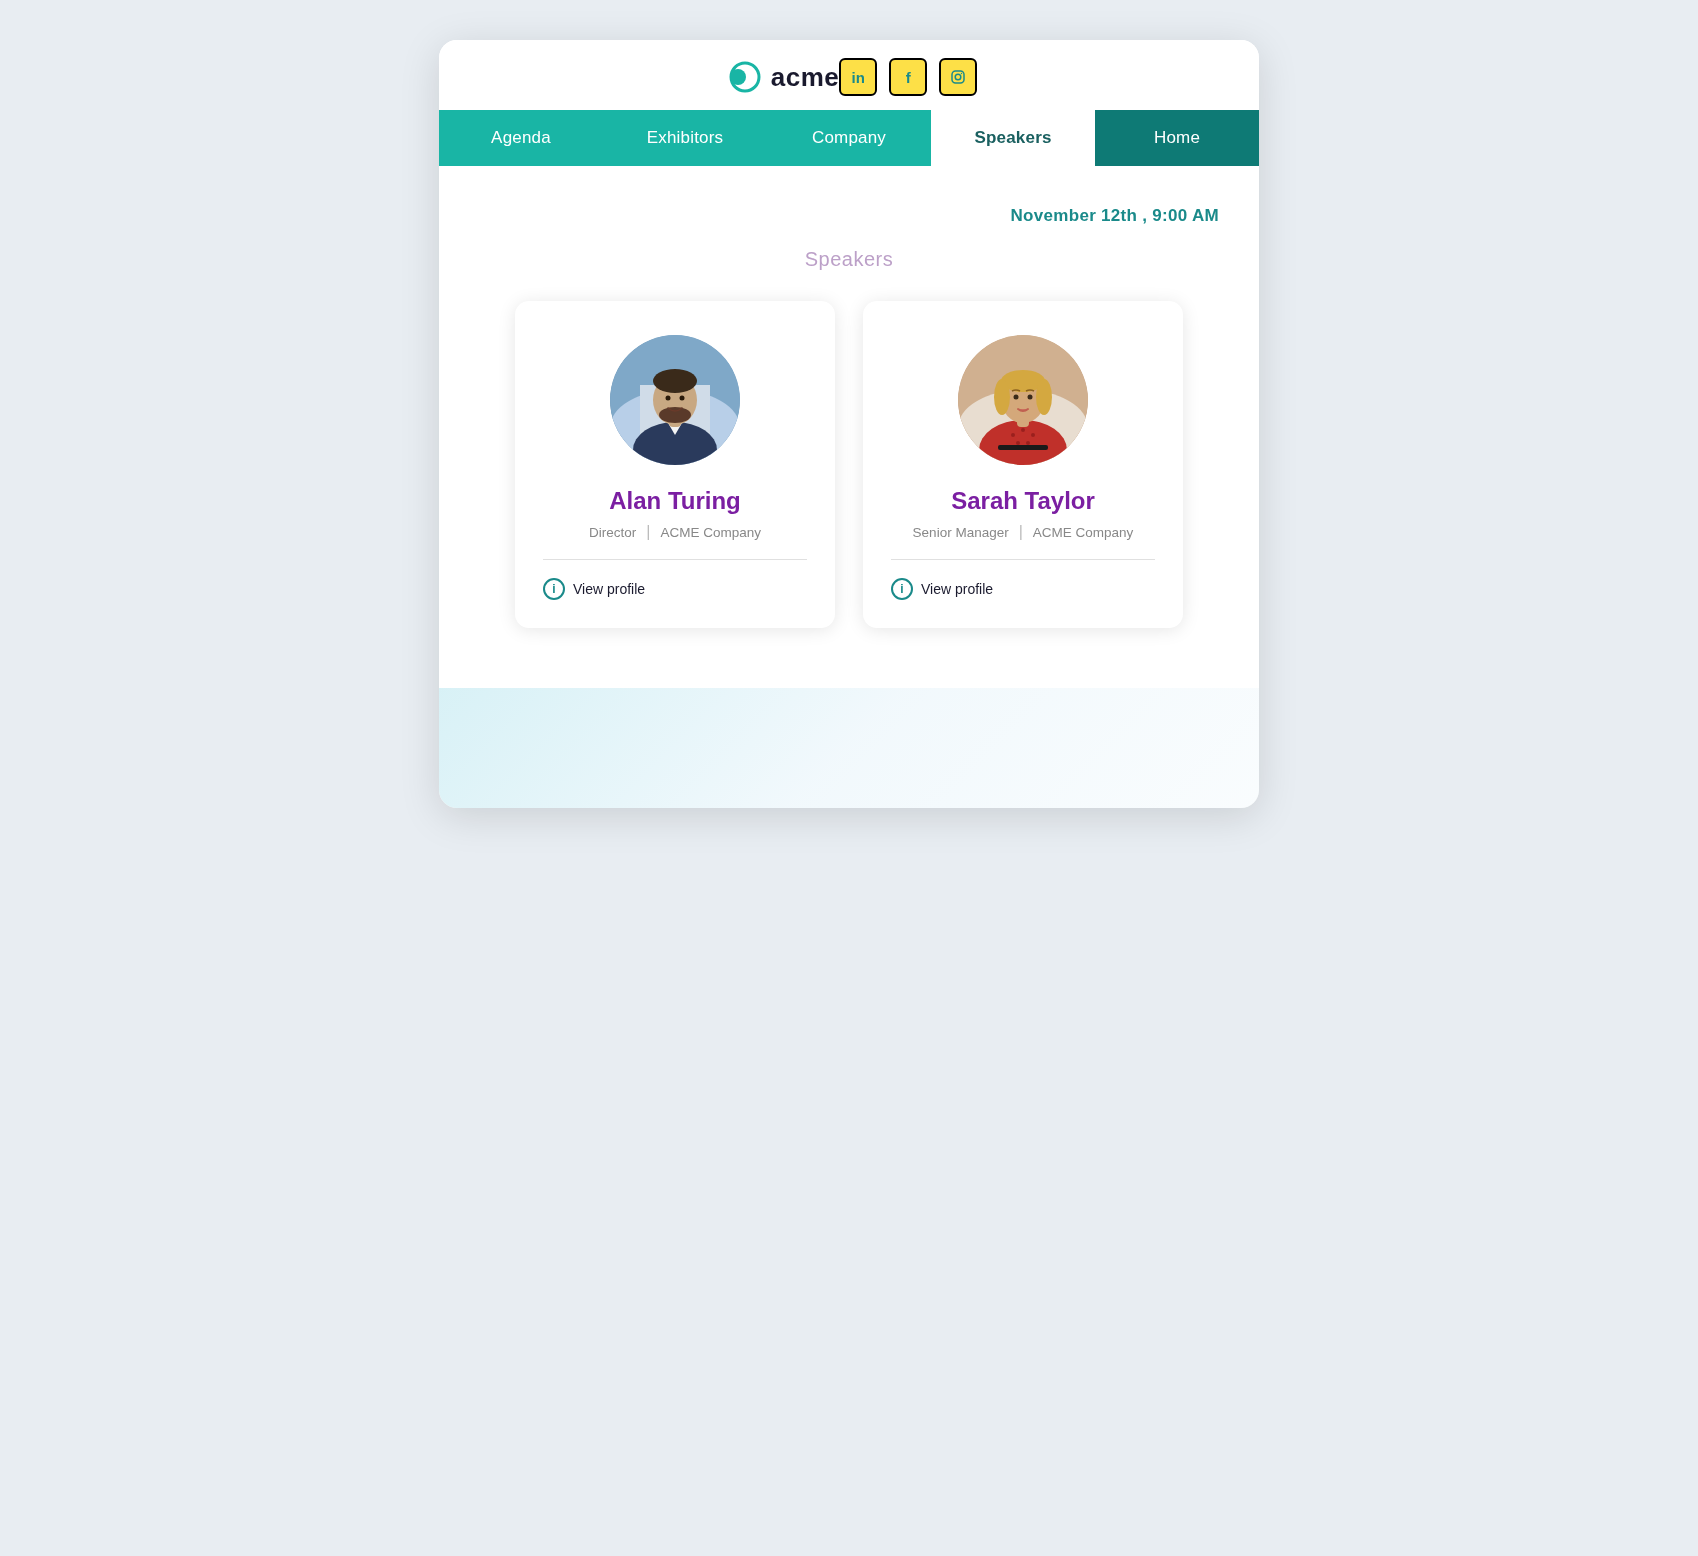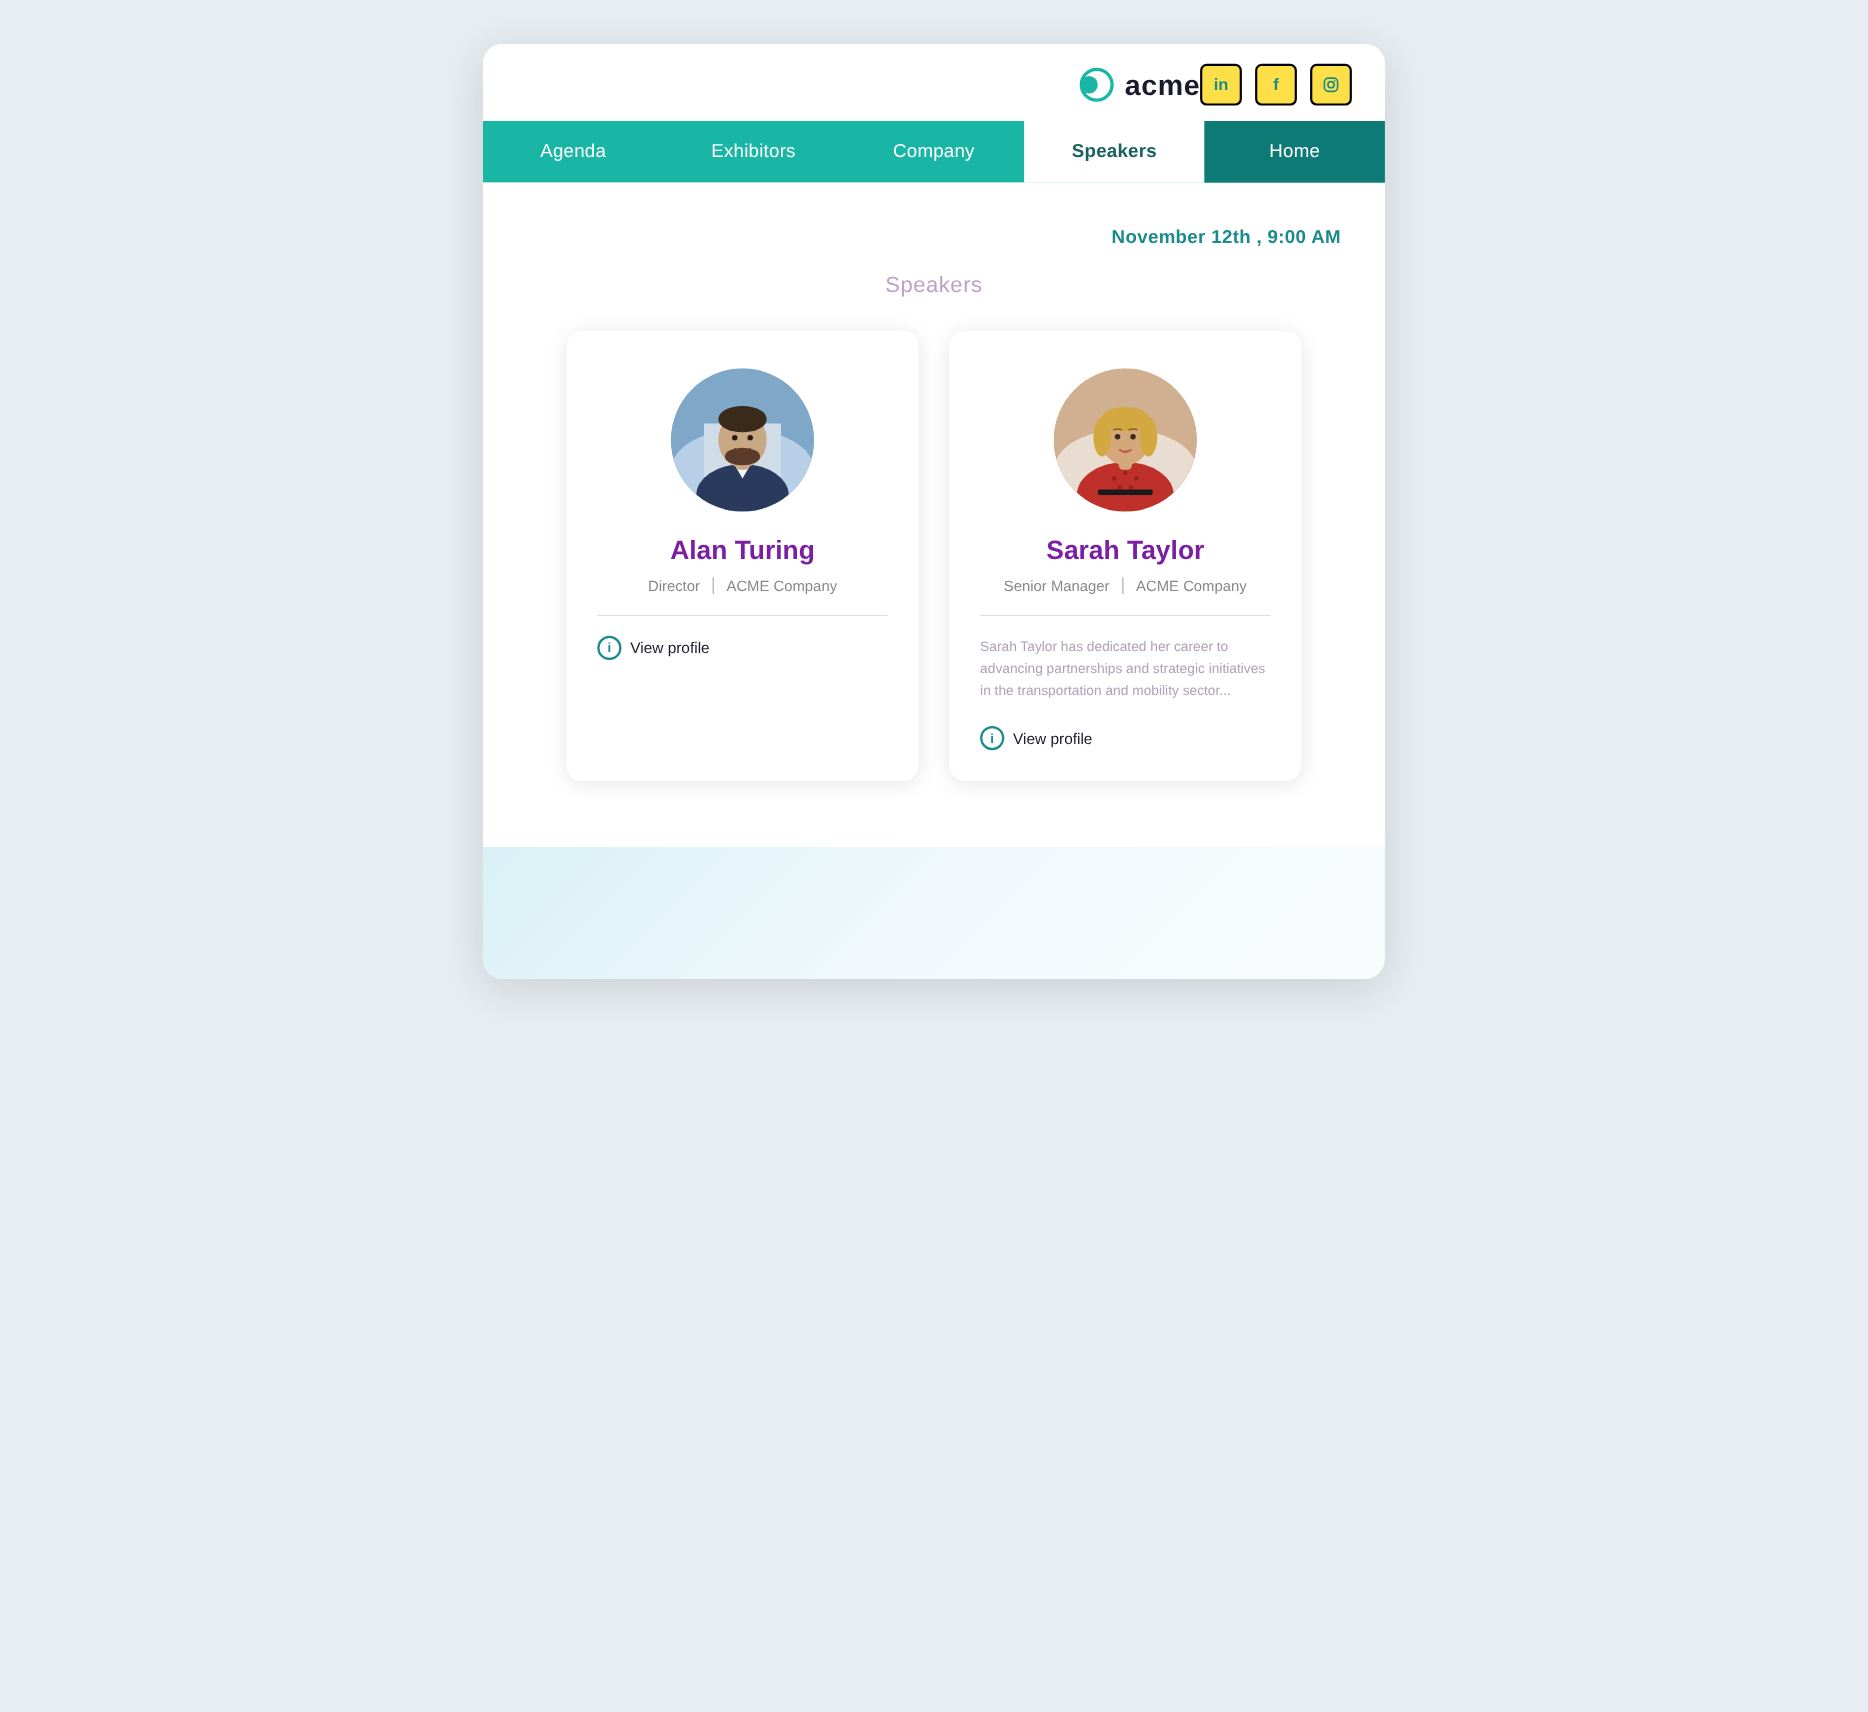--- a/index.html
+++ b/index.html
@@ -19,21 +19,21 @@
       border-radius: 18px;
       box-shadow: 0 8px 40px rgba(0,0,0,0.13);
       overflow: hidden;
       margin-bottom: 60px;
     }
 
     
     .header {
       display: flex;
       align-items: center;
-      justify-content: flex-end;
+      justify-content: center;
       padding: 18px 30px 14px 38px;
       background: #fff;
     }
 
     .logo-area {
       display: flex;
       align-items: center;
       gap: 10px;
     }
 
@@ -383,21 +383,20 @@
             <path d="M60 74 Q65 78 70 74" stroke="#c06050" stroke-width="2" fill="#d07060" stroke-linecap="round"></path>
           </svg>
         </div>
         <div class="speaker-name">Sarah Taylor</div>
         <div class="speaker-role-row">
           <span class="speaker-role">Senior Manager</span>
           <span class="role-divider">|</span>
           <span class="speaker-company">ACME Company</span>
         </div>
         <div class="card-divider"></div>
-        <p class="speaker-bio">Sarah Taylor has dedicated her career to advancing partnerships and strategic initiatives in the transportation and mobility sector...</p>
         <div class="view-profile-btn">
           <div class="info-icon">i</div>
           <span class="view-profile-text">View profile</span>
         </div>
       </div>
 
     </div>
   </div>
 
   <div class="bottom-glow"></div>

